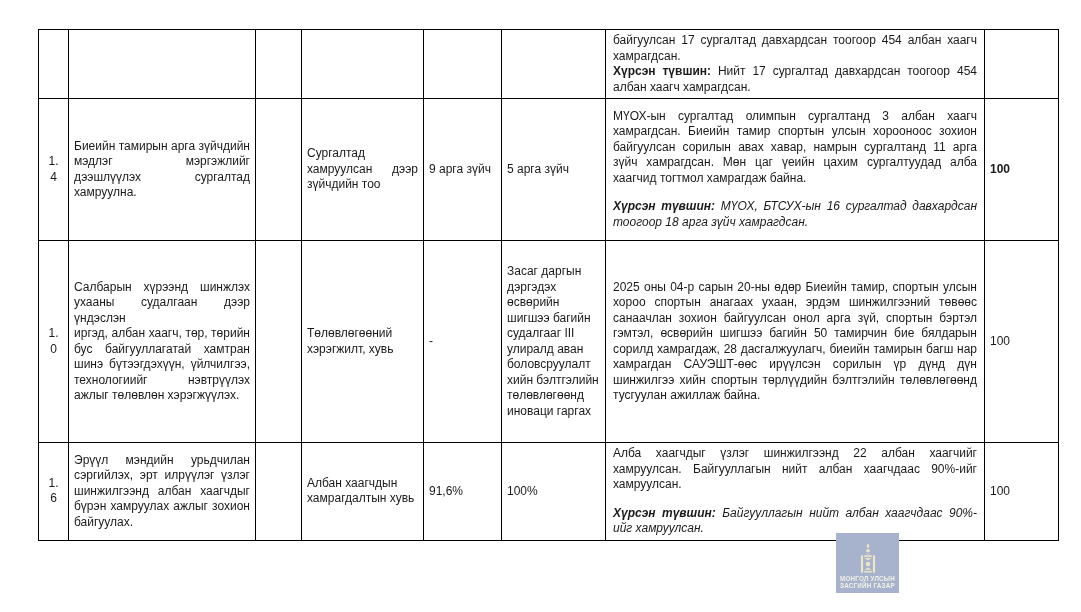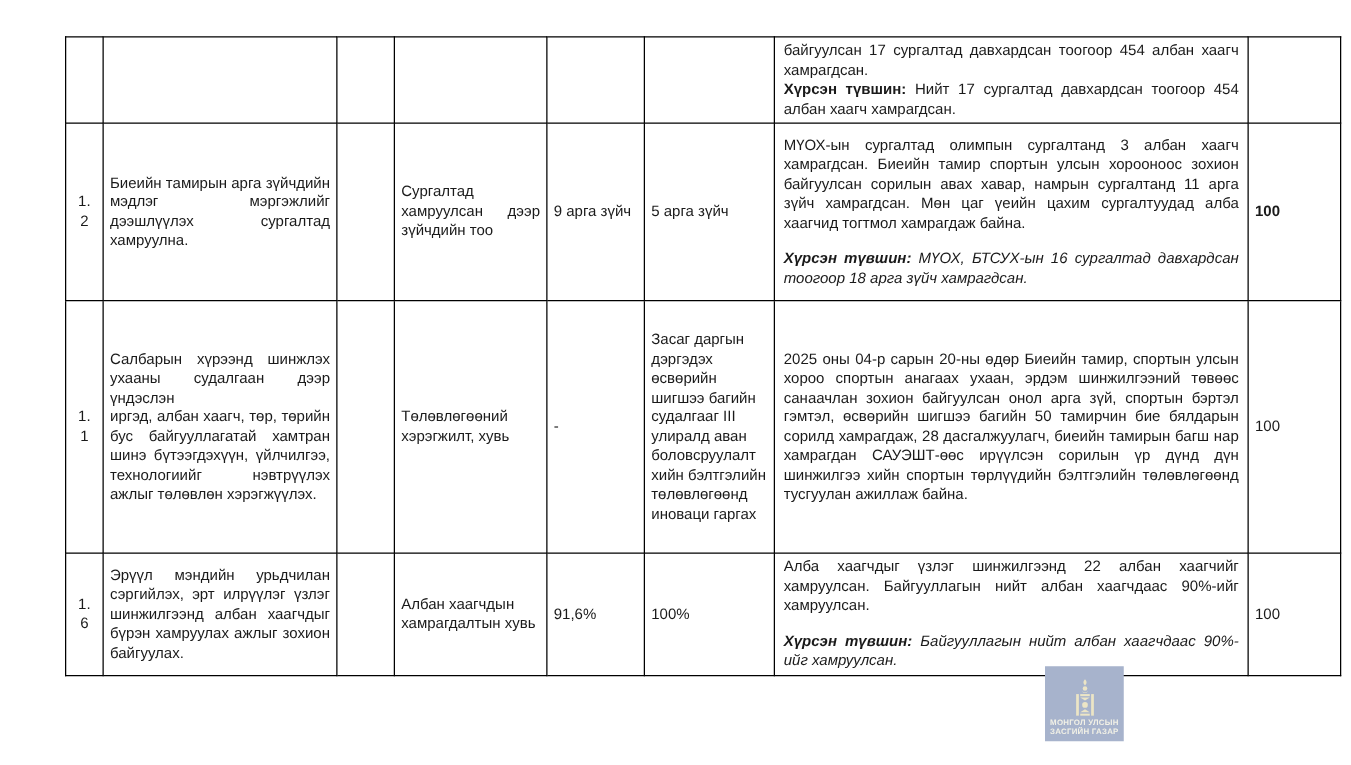--- a/index.html
+++ b/index.html
@@ -2,21 +2,21 @@
 <html><head>
 <meta charset="utf-8">
 <style>
   html,body{margin:0;padding:0;}
   body{
     width:1081px;height:612px;position:relative;background:#ffffff;
     font-family:"Liberation Sans",sans-serif;font-size:12px;color:#1a1a1a;
     overflow:hidden;
   }
   table.report{
-    position:absolute;left:52px;top:29px;width:1020px;
+    position:absolute;left:38px;top:29px;width:1020px;
     border-collapse:collapse;table-layout:fixed;
   }
   td{
     border:1px solid #000;vertical-align:middle;
     line-height:15.5px;padding:2px 5px;overflow:hidden;
     word-wrap:break-word;
   }
   .jus{text-align:justify;}
   .ctr{}
   .top{vertical-align:top;}
@@ -64,35 +64,35 @@
     <td class="ctr"></td>
     <td class="ctr"></td>
     <td class="jus c7 top">
       <div class="para">байгуулсан 17 сургалтад давхардсан тоогоор 454 албан хаагч хамрагдсан.</div>
       <div class="para"><span class="b">Хүрсэн түвшин:</span> <span>Нийт 17 сургалтад давхардсан тоогоор 454 албан хаагч хамрагдсан.</span></div>
     </td>
     <td class="ctr"></td>
   </tr>
 
   <tr style="height:142px">
-    <td class="num">1.2</td>
+    <td class="num">1.4</td>
     <td class="jus">Биеийн тамирын арга зүйчдийн мэдлэг мэргэжлийг дээшлүүлэх сургалтад хамруулна.</td>
     <td class="ctr"></td>
     <td class="jus">Сургалтад хамруулсан дээр зүйчдийн тоо</td>
     <td class="jus">9 арга зүйч</td>
     <td class="ctr">5 арга зүйч</td>
     <td class="jus c7">
       <div class="para">МҮОХ-ын сургалтад олимпын сургалтанд 3 албан хаагч хамрагдсан. Биеийн тамир спортын улсын хорооноос зохион байгуулсан сорилын авах хавар, намрын сургалтанд 11 арга зүйч хамрагдсан. Мөн цаг үеийн цахим сургалтуудад алба хаагчид тогтмол хамрагдаж байна.</div>
       <div class="para gap"><span class="b">Хүрсэн түвшин:</span> <span>МҮОХ, БТСУХ-ын 16 сургалтад давхардсан тоогоор 18 арга зүйч хамрагдсан.</span></div>
     </td>
     <td class="ctr score-b">100</td>
   </tr>
 
   <tr style="height:202px">
-    <td class="num">1.1</td>
+    <td class="num">1.0</td>
     <td class="jus prelines">Салбарын хүрээнд шинжлэх ухааны судалгаан дээр үндэслэн
 иргэд, албан хаагч, төр, төрийн бус байгууллагатай хамтран шинэ бүтээгдэхүүн, үйлчилгээ, технологиийг нэвтрүүлэх ажлыг төлөвлөн хэрэгжүүлэх.</td>
     <td class="ctr"></td>
     <td class="ctr">Төлөвлөгөөний хэрэгжилт, хувь</td>
     <td class="ctr">-</td>
     <td class="ctr">Засаг даргын дэргэдэх өсвөрийн шигшээ багийн судалгааг III улиралд аван боловсруулалт хийн бэлтгэлийн төлөвлөгөөнд иноваци гаргах</td>
     <td class="jus c7">
       <div class="para">2025 оны 04-р сарын 20-ны өдөр Биеийн тамир, спортын улсын хороо спортын анагаах ухаан, эрдэм шинжилгээний төвөөс санаачлан зохион байгуулсан онол арга зүй, спортын бэртэл гэмтэл, өсвөрийн шигшээ багийн 50 тамирчин бие бялдарын сорилд хамрагдаж, 28 дасгалжуулагч, биеийн тамирын багш нар хамрагдан САУЭШТ-өөс ирүүлсэн сорилын үр дүнд дүн шинжилгээ хийн спортын төрлүүдийн бэлтгэлийн төлөвлөгөөнд тусгуулан ажиллаж байна.</div>
     </td>
     <td class="ctr">100</td>

